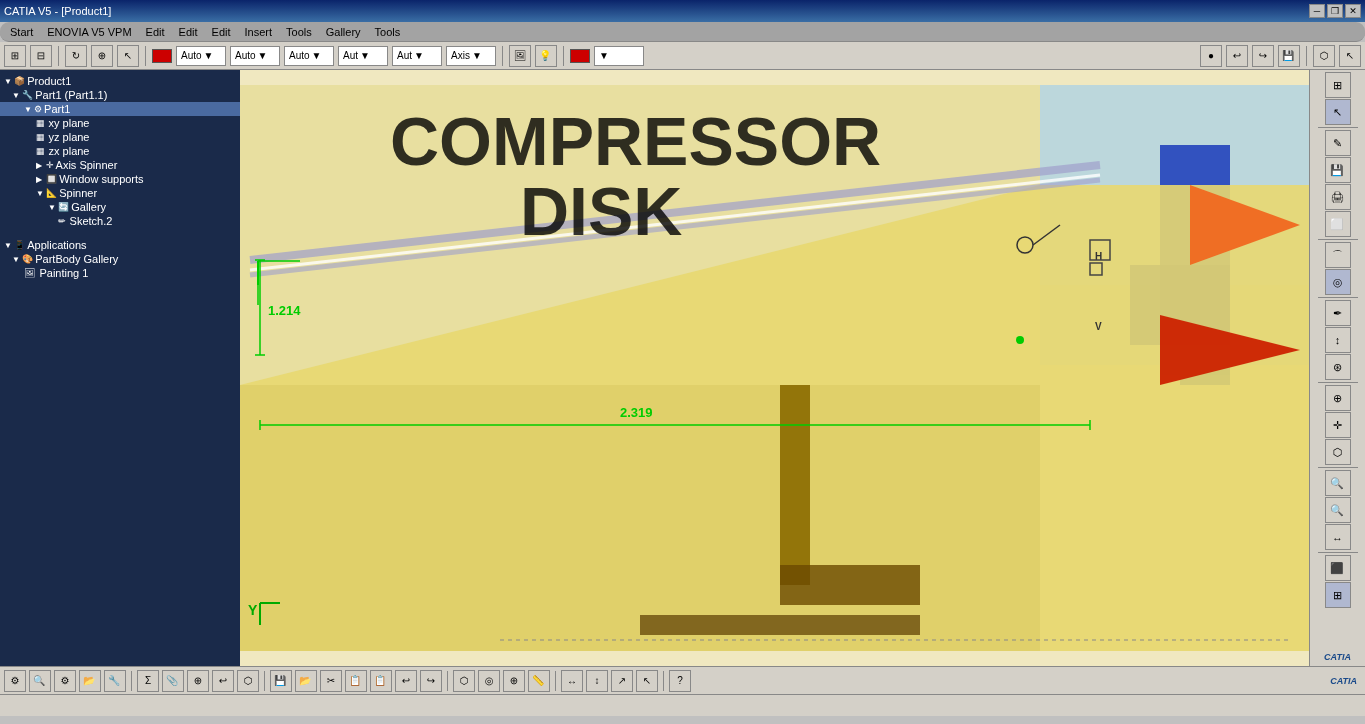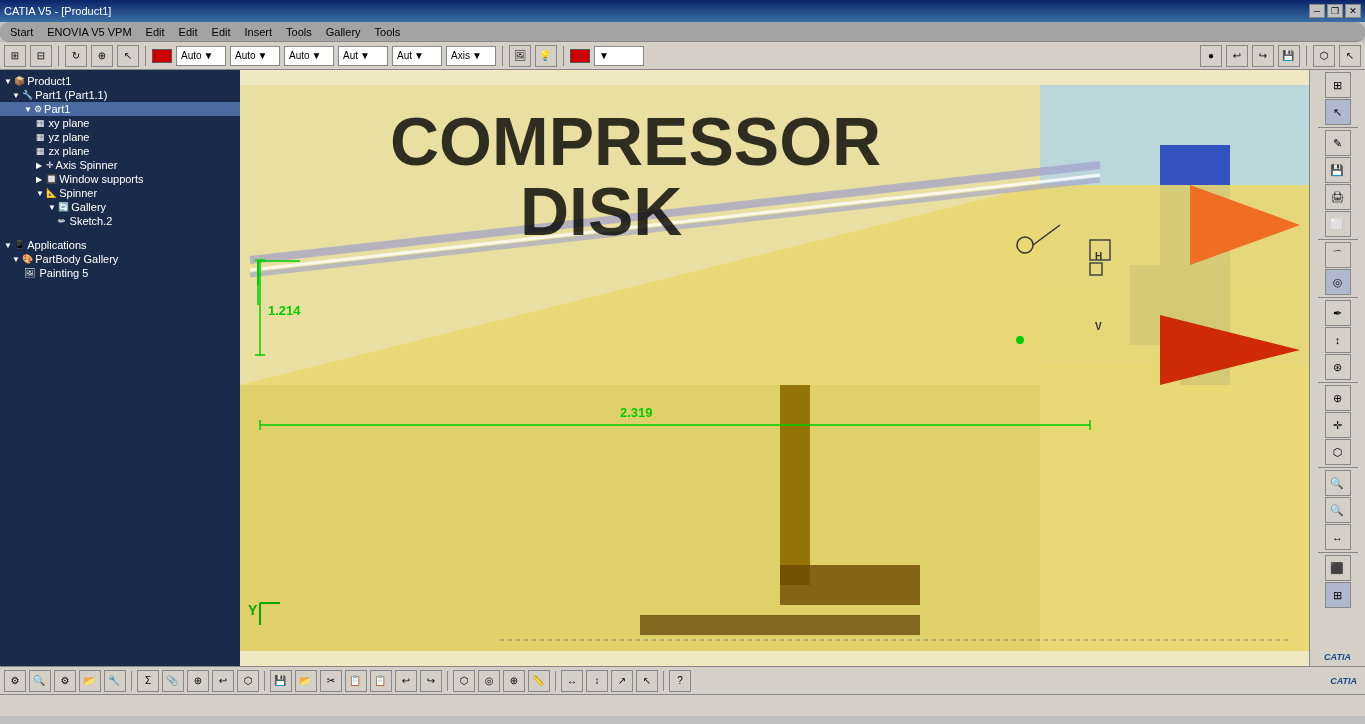--- a/index.html
+++ b/index.html
@@ -315,21 +315,21 @@
     </div>
 
     <div class="tree-item tree-indent">
       <span class="expand-icon">▼</span>
       <span style="font-size:9px;">🎨</span>
       <span>PartBody Gallery</span>
     </div>
 
     <div class="tree-item tree-indent2">
       <span style="font-size:9px; margin-right:2px;">🖼</span>
-      <span>Painting 5</span>
+      <span>Painting 1</span>
     </div>
 
   </div>
 
   <div id="viewport">
 
     <svg id="viewport-svg" viewBox="0 0 1069 566" xmlns="http://www.w3.org/2000/svg">
 
       <rect width="1069" height="566" fill="#e8dfa0"></rect>
 

